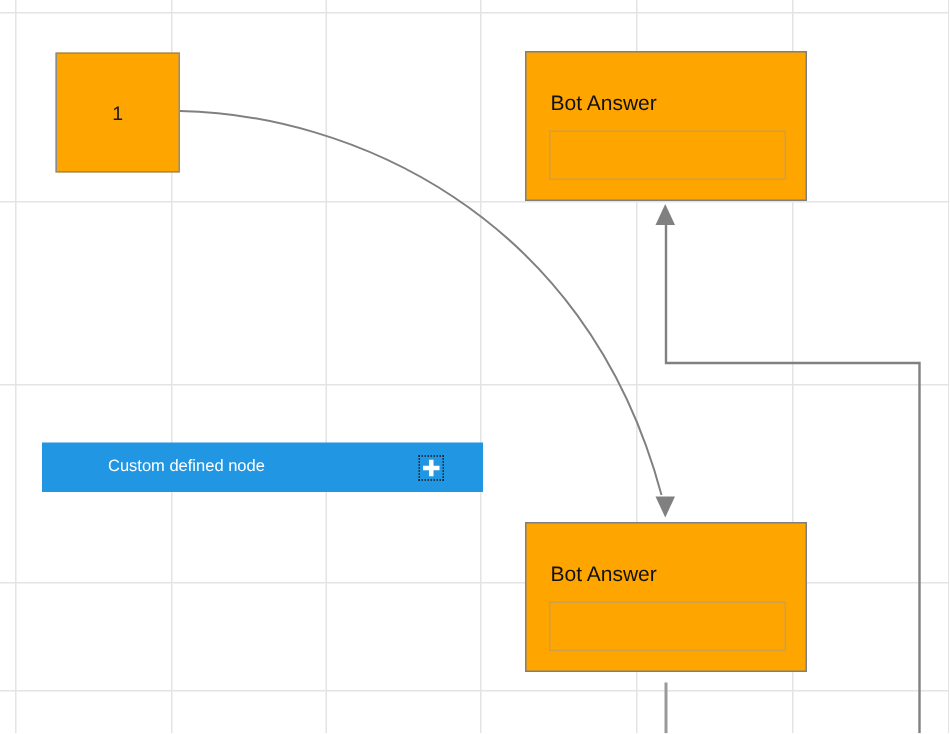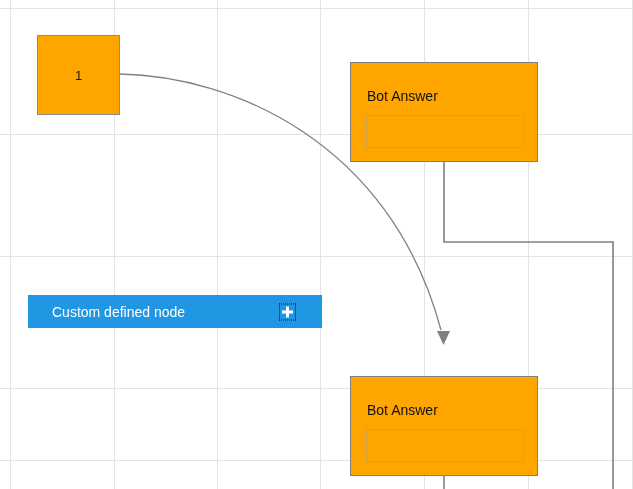--- a/index.html
+++ b/index.html
@@ -43,21 +43,20 @@
   .node-square .node-num {
     font-size: 13px;
     color: #1a1a1a;
     line-height: 1;
   }
 
   .node-bot {
     background: #FFA500;
     border: 1px solid #7f7f7f;
     padding: 16px;
-    margin-top: 28px;
   }
   .node-bot .bot-title {
     position: absolute;
     left: 16px;
     top: 26px;
     font-size: 14px;
     color: #111111;
     line-height: 1;
     white-space: nowrap;
   }
@@ -75,22 +74,22 @@
   .palette-item {
     position: absolute;
     z-index: 3;
     background: #2196e3;
     display: flex;
     align-items: center;
     box-sizing: border-box;
   }
   .palette-item .palette-label {
     color: #ffffff;
-    font-size: 14px;
-    margin-left: 24px;
+    font-size: 11px;
+    margin-left: 44px;
     line-height: 1;
     white-space: nowrap;
   }
   .palette-item .add-icon {
     position: absolute;
     right: 26px;
     top: 50%;
     transform: translateY(-50%);
     width: 17px;
     height: 17px;

